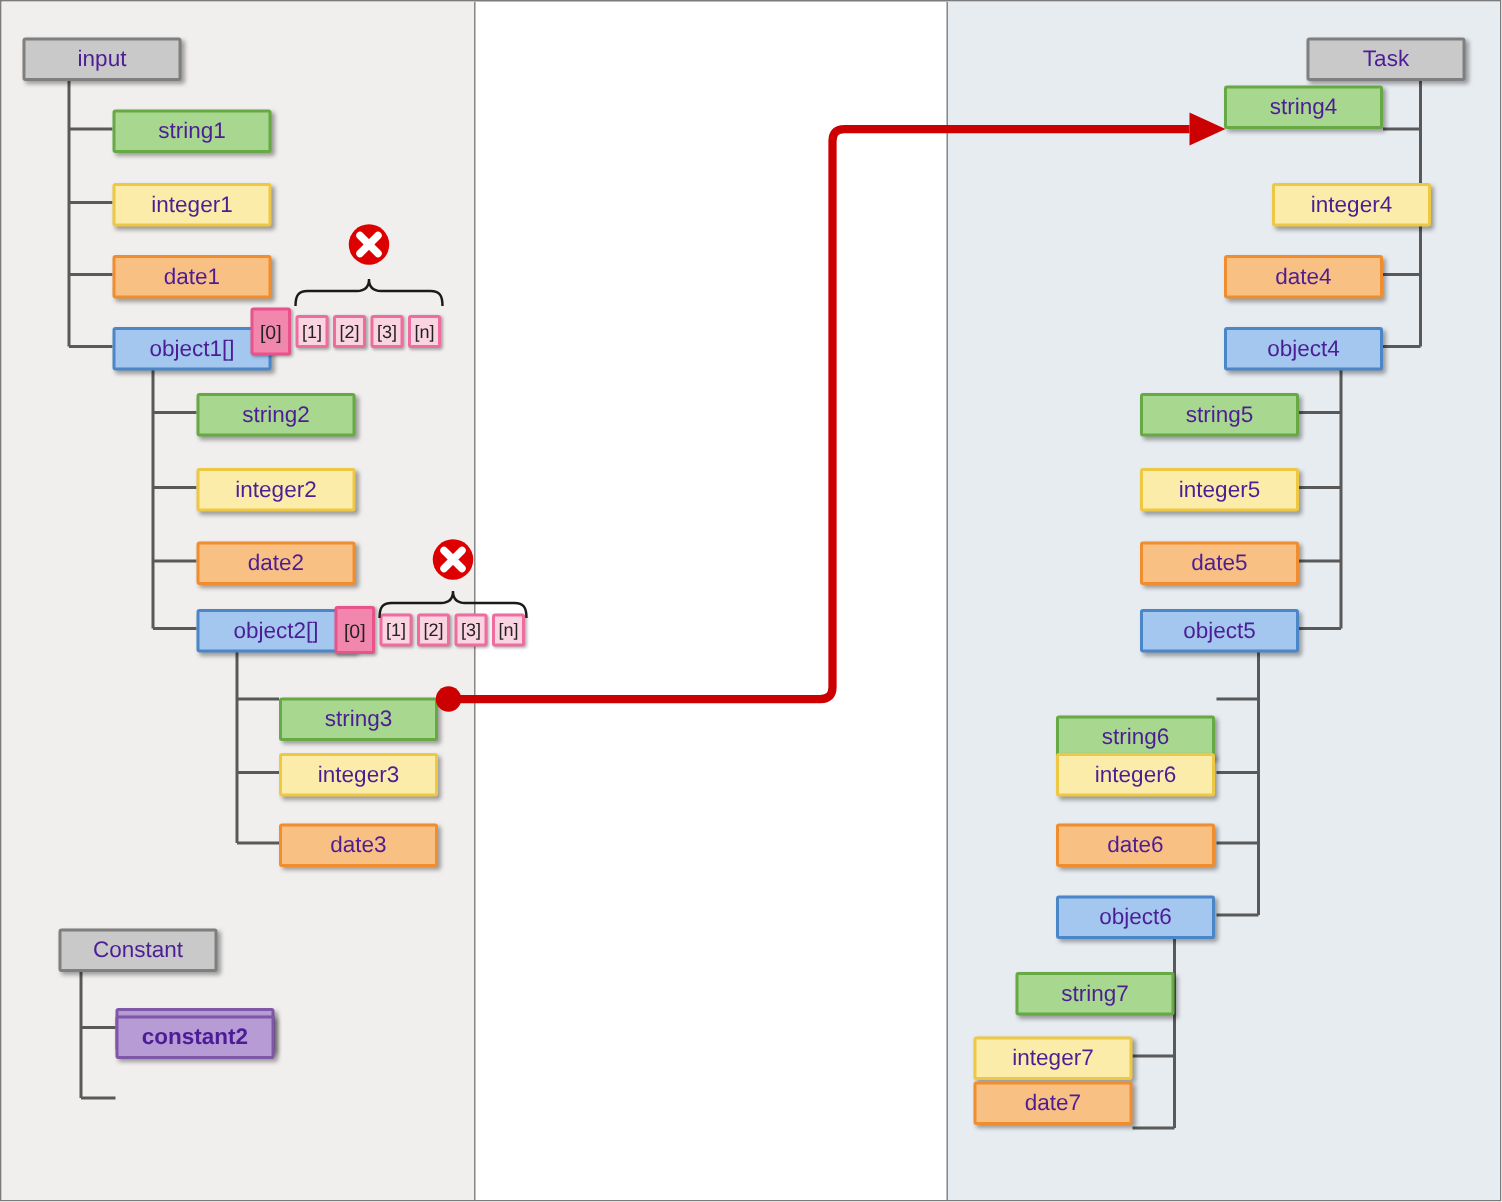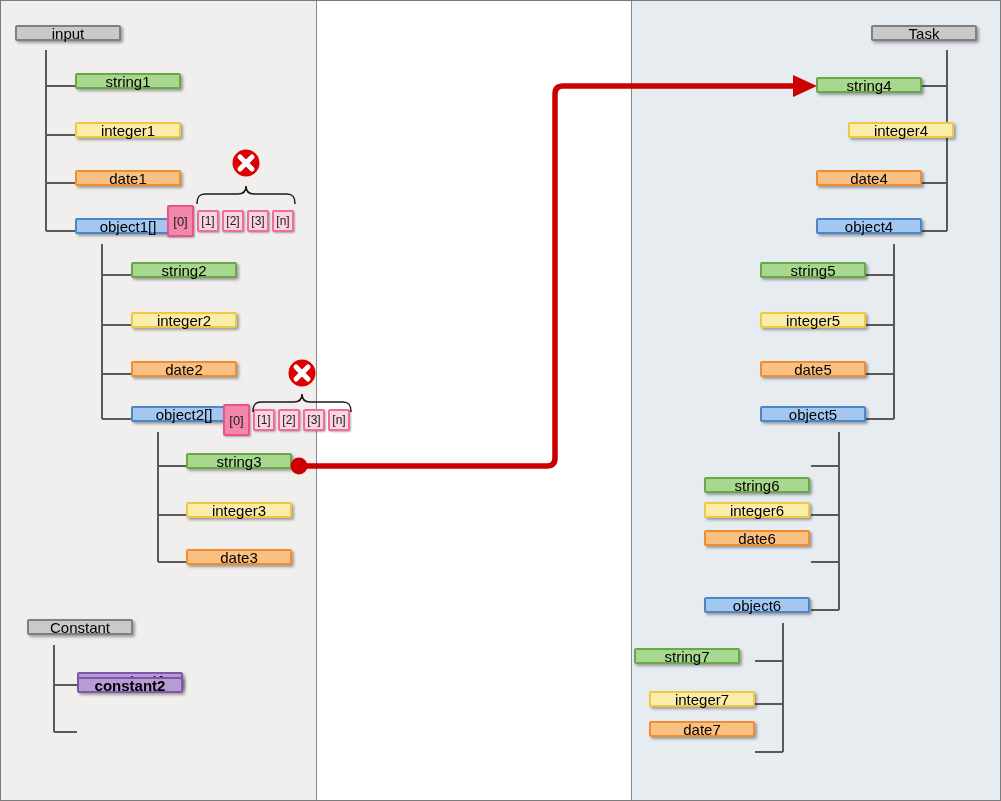--- a/index.html
+++ b/index.html
@@ -9,24 +9,24 @@
     border:1px solid #7b7b7b;
     font-family:"Liberation Sans","DejaVu Sans",sans-serif;
     overflow:hidden;
     background:#ffffff;
   }
   .panel{position:absolute;top:0;bottom:0;}
   #panel-source{left:0;width:315px;background:#f0efed;border-right:1px solid #888;}
   #panel-target{left:630px;right:0;background:#e7ecf1;border-left:1px solid #888;}
   svg.layer{position:absolute;left:0;top:0;width:999px;height:799px;}
   .node{
-    position:absolute;width:106px;height:16px;box-sizing:border-box;
+    position:absolute;width:106px;height:29px;box-sizing:border-box;
     border:2px solid;border-radius:2px;
     display:flex;align-items:center;justify-content:center;
-    font-size:15px;color:#000000;
+    font-size:15px;color:#4c1d95;
     box-shadow:2px 2px 3px rgba(0,0,0,0.35);
   }
   .t-header{background:#c9c9c9;border-color:#7f7f7f;}
   .t-string{background:#a8d78f;border-color:#67a945;}
   .t-integer{background:#fcecaa;border-color:#eec743;}
   .t-date{background:#f9c083;border-color:#ef8d2f;}
   .t-object{background:#a3c7ef;border-color:#4a86c8;}
   .t-constant{background:#b79bd4;border-color:#7e57a8;font-weight:bold;}
   .badge{
     position:absolute;box-sizing:border-box;
@@ -58,42 +58,42 @@
 
   <div class="node t-header" style="left:14px;top:24px">input</div>
   <div class="node t-string" style="left:74px;top:72px">string1</div>
   <div class="node t-integer" style="left:74px;top:121px">integer1</div>
   <div class="node t-date" style="left:74px;top:169px">date1</div>
   <div class="node t-object" style="left:74px;top:217px">object1[]</div>
   <div class="node t-string" style="left:130px;top:261px">string2</div>
   <div class="node t-integer" style="left:130px;top:311px">integer2</div>
   <div class="node t-date" style="left:130px;top:360px">date2</div>
   <div class="node t-object" style="left:130px;top:405px">object2[]</div>
-  <div class="node t-string" style="left:185px;top:452px">string3</div>
+  <div class="node t-string" style="left:185px;top:464px">string3</div>
   <div class="node t-integer" style="left:185px;top:501px">integer3</div>
   <div class="node t-date" style="left:185px;top:548px">date3</div>
 
-  <div class="node t-header" style="left:26px;top:618px">Constant</div>
+  <div class="node t-header" style="left:38px;top:618px">Constant</div>
   <div class="node t-constant" style="left:76px;top:671px">constant1</div>
   <div class="node t-constant" style="left:76px;top:676px">constant2</div>
 
   <div class="node t-header" style="left:870px;top:24px">Task</div>
-  <div class="node t-string" style="left:815px;top:76px">string4</div>
+  <div class="node t-string" style="left:815px;top:56px">string4</div>
   <div class="node t-integer" style="left:847px;top:121px">integer4</div>
   <div class="node t-date" style="left:815px;top:169px">date4</div>
   <div class="node t-object" style="left:815px;top:217px">object4</div>
   <div class="node t-string" style="left:759px;top:261px">string5</div>
   <div class="node t-integer" style="left:759px;top:311px">integer5</div>
   <div class="node t-date" style="left:759px;top:360px">date5</div>
   <div class="node t-object" style="left:759px;top:405px">object5</div>
   <div class="node t-string" style="left:703px;top:476px">string6</div>
   <div class="node t-integer" style="left:703px;top:501px">integer6</div>
-  <div class="node t-date" style="left:703px;top:529px">date6</div>
+  <div class="node t-date" style="left:703px;top:548px">date6</div>
   <div class="node t-object" style="left:703px;top:596px">object6</div>
-  <div class="node t-string" style="left:633px;top:647px">string7</div>
+  <div class="node t-string" style="left:676px;top:647px">string7</div>
   <div class="node t-integer" style="left:648px;top:690px">integer7</div>
   <div class="node t-date" style="left:648px;top:720px">date7</div>
 
   <div>
     <span class="badge first" style="left:166px;top:204px;width:27px;height:32px">[0]</span>
     <span class="badge" style="left:196px;top:209px;width:22px;height:22px">[1]</span>
     <span class="badge" style="left:221px;top:209px;width:22px;height:22px">[2]</span>
     <span class="badge" style="left:246px;top:209px;width:22px;height:22px">[3]</span>
     <span class="badge" style="left:271px;top:209px;width:22px;height:22px">[n]</span>
   </div>

